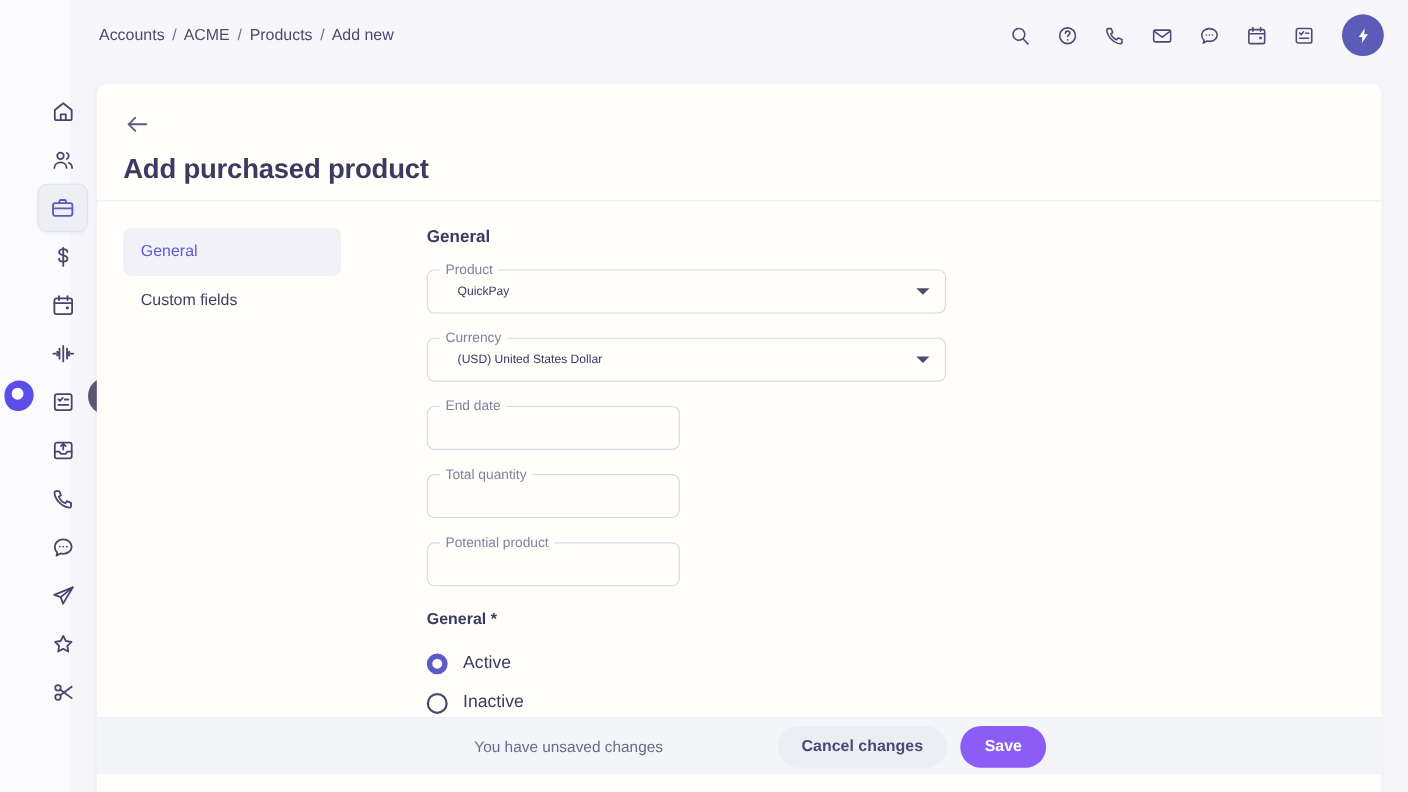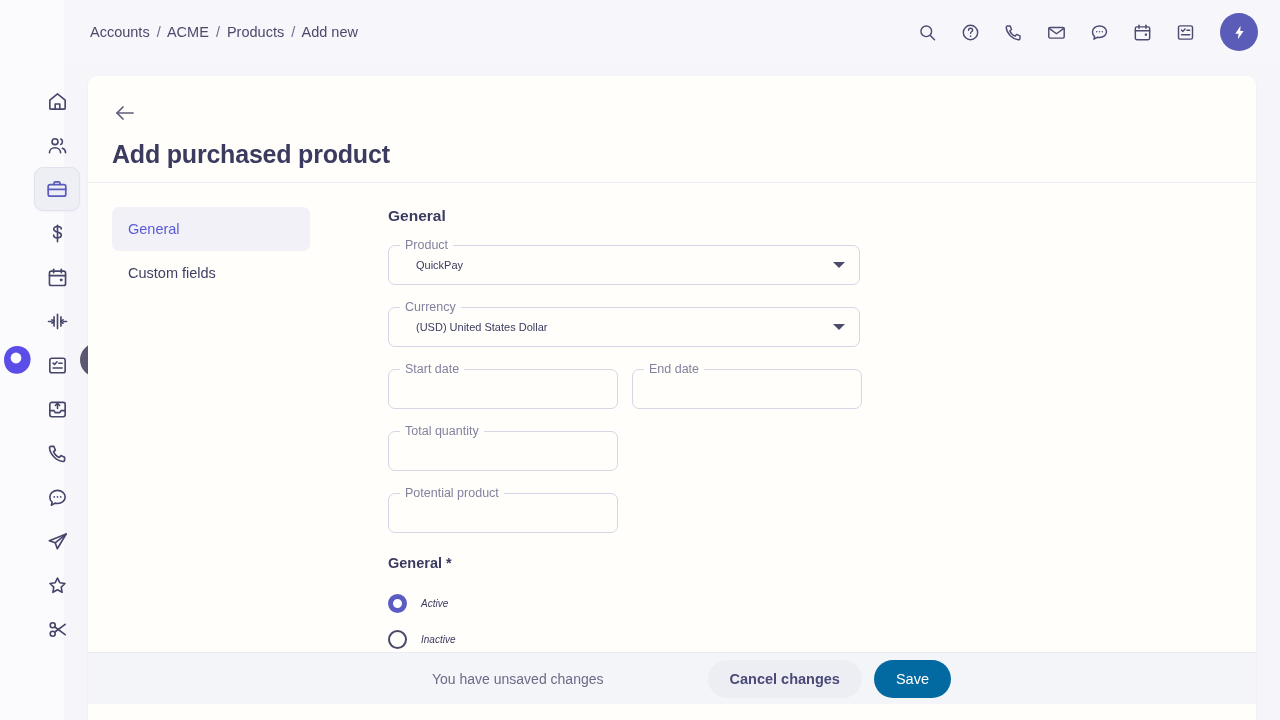--- a/index.html
+++ b/index.html
@@ -168,21 +168,21 @@
   }
   .radio-row { display: flex; align-items: center; gap: 14px; height: 36px; cursor: pointer; }
   .radio {
     width: 19px; height: 19px; border-radius: 50%;
     border: 2px solid #4a4968; background: transparent;
     flex: none;
   }
   .radio.checked {
     border: 5px solid #5b5bc4; background: #fff;
   }
-  .radio-text { font-size: 10px; color: #3b3a5f; font-style: italic; }
+  .radio-text { font-size: 16px; color: #3b3a5f; }
 
   
   .footer {
     position: absolute; left: 88px; top: 652px;
     width: 1168px; height: 52px;
     background: #f4f5f9;
     border-top: 1px solid #ebecf3;
     display: flex; align-items: center; justify-content: flex-end;
     padding-right: 305px;
     gap: 0;
@@ -191,21 +191,21 @@
     font-size: 14px; color: #6b6a88;
     margin-right: 104px; white-space: nowrap;
   }
   .btn {
     height: 38px; border-radius: 19px; border: none;
     font-size: 14.5px; font-family: "Liberation Sans", sans-serif;
     cursor: pointer; padding: 0 22px;
     display: flex; align-items: center; justify-content: center;
   }
   .btn-secondary { background: #eceef4; color: #4a4977; font-weight: bold; text-align: center; }
-  .btn-primary { background: #0369a1; color: #ffffff; font-weight: normal; margin-left: 12px; }
+  .btn-primary { background: #8b5cf6; color: #ffffff; font-weight: bold; margin-left: 12px; }
 </style>
 </head>
 <body>
 
 <div id="app">
 
   <div class="rail">
 
     <div class="rail-logo">
       <svg class="logo-mark" viewBox="0 0 34 34" aria-hidden="true">
@@ -491,24 +491,20 @@
         <div class="field-row">
           <div class="field wide">
             <span class="field-label">Currency</span>
             <span class="field-value">(USD) United States Dollar</span>
             <span class="caret"></span>
           </div>
         </div>
 
         <div class="field-row gap-top">
           <div class="field half">
-            <span class="field-label">Start date</span>
-            <span class="field-value"></span>
-          </div>
-          <div class="field half">
             <span class="field-label">End date</span>
             <span class="field-value"></span>
           </div>
         </div>
 
         <div class="field-row">
           <div class="field half">
             <span class="field-label">Total quantity</span>
             <span class="field-value"></span>
           </div>

